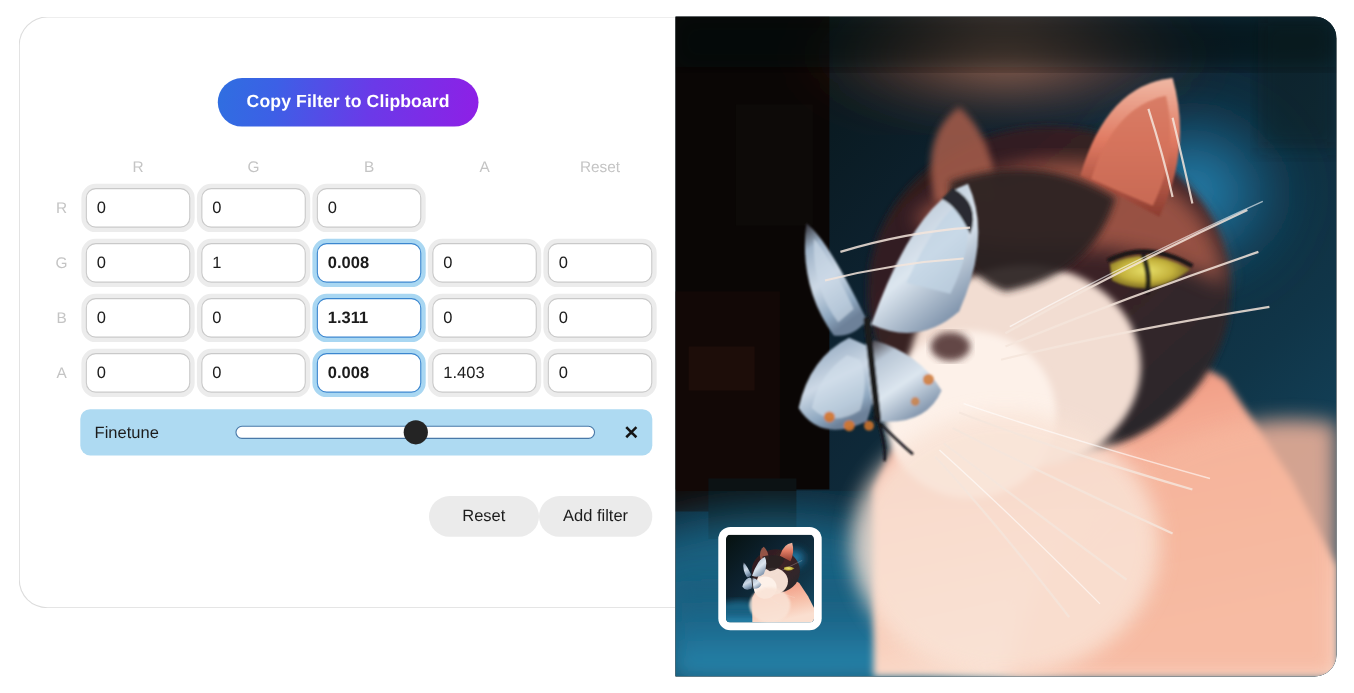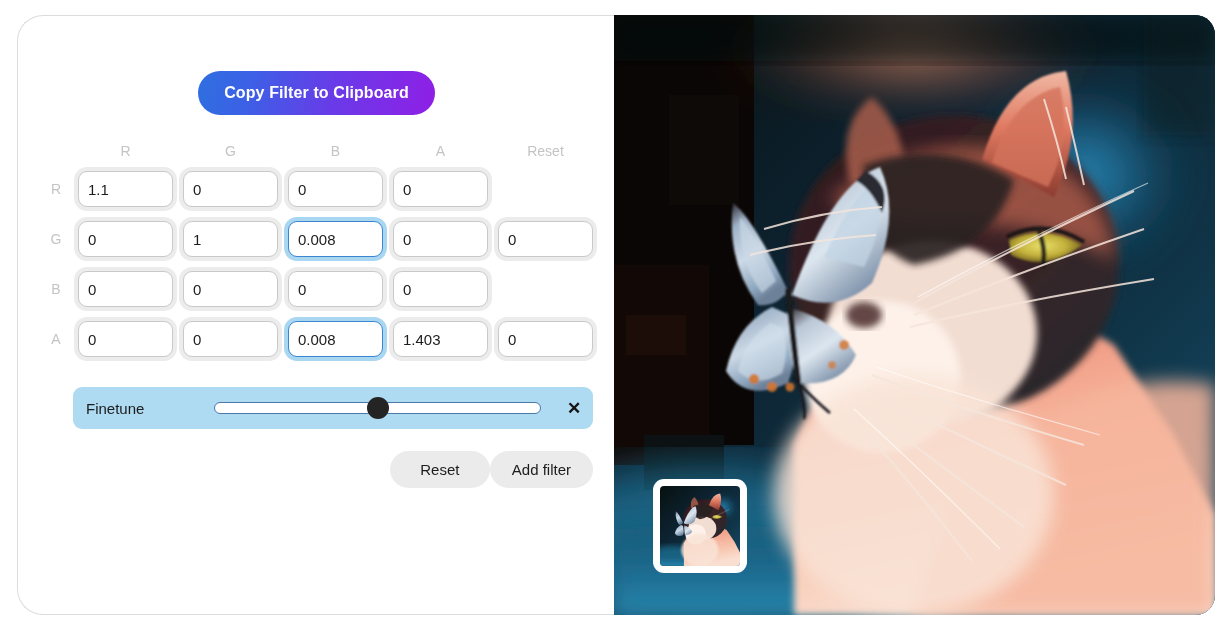--- a/index.html
+++ b/index.html
@@ -15,21 +15,21 @@
     overflow: hidden;
     background: #ffffff;
   }
 
   
   #control-card {
     position: absolute;
     left: 17px;
     top: 15px;
     width: 597px;
-    height: 600px;
+    height: 538px;
     box-sizing: border-box;
     background: #ffffff;
     border: 1px solid #dcdcdc;
     border-top-left-radius: 26px;
     border-bottom-left-radius: 26px;
     border-right: none;
   }
 
   
   #copy-btn-wrap {
@@ -106,27 +106,28 @@
     font-size: 15px;
     color: #1c1c1c;
     padding: 0 9px;
     font-family: "Liberation Sans", sans-serif;
     outline: none;
     box-shadow: 0 0 0 4px #ececec;
   }
   .field.focused {
     border: 1px solid #3b86cf;
     box-shadow: 0 0 0 4px #a9d7f2;
+    font-weight: bold;
   }
 
   
   #finetune-bar {
     position: absolute;
     left: 55px;
-    top: 371px;
+    top: 356px;
     width: 520px;
     height: 42px;
     border-radius: 9px;
     background: #aedaf2;
     display: flex;
     align-items: center;
   }
   #finetune-label {
     margin-left: 13px;
     font-size: 15px;
@@ -257,23 +258,20 @@
         <div class="col-header">R</div>
         <div class="col-header">G</div>
         <div class="col-header">B</div>
         <div class="col-header">A</div>
         <div class="col-header">Reset</div>
       </div>
 
       <div class="matrix-row">
         <div class="row-label">R</div>
         <div class="cell">
-          <input class="field" type="text" value="1.1" style="">
-        </div>
-        <div class="cell">
           <input class="field" type="text" value="0" style="">
         </div>
         <div class="cell">
           <input class="field" type="text" value="0" style="">
         </div>
         <div class="cell">
           <input class="field" type="text" value="0" style="">
         </div>
       </div>
 
@@ -296,20 +294,23 @@
         </div>
       </div>
 
       <div class="matrix-row">
         <div class="row-label">B</div>
         <div class="cell">
           <input class="field" type="text" value="0" style="">
         </div>
         <div class="cell">
           <input class="field" type="text" value="0" style="">
+        </div>
+        <div class="cell">
+          <input class="field focused" type="text" value="1.311" style="">
         </div>
         <div class="cell">
           <input class="field" type="text" value="0" style="">
         </div>
         <div class="cell">
           <input class="field" type="text" value="0" style="">
         </div>
       </div>
 
       <div class="matrix-row">

